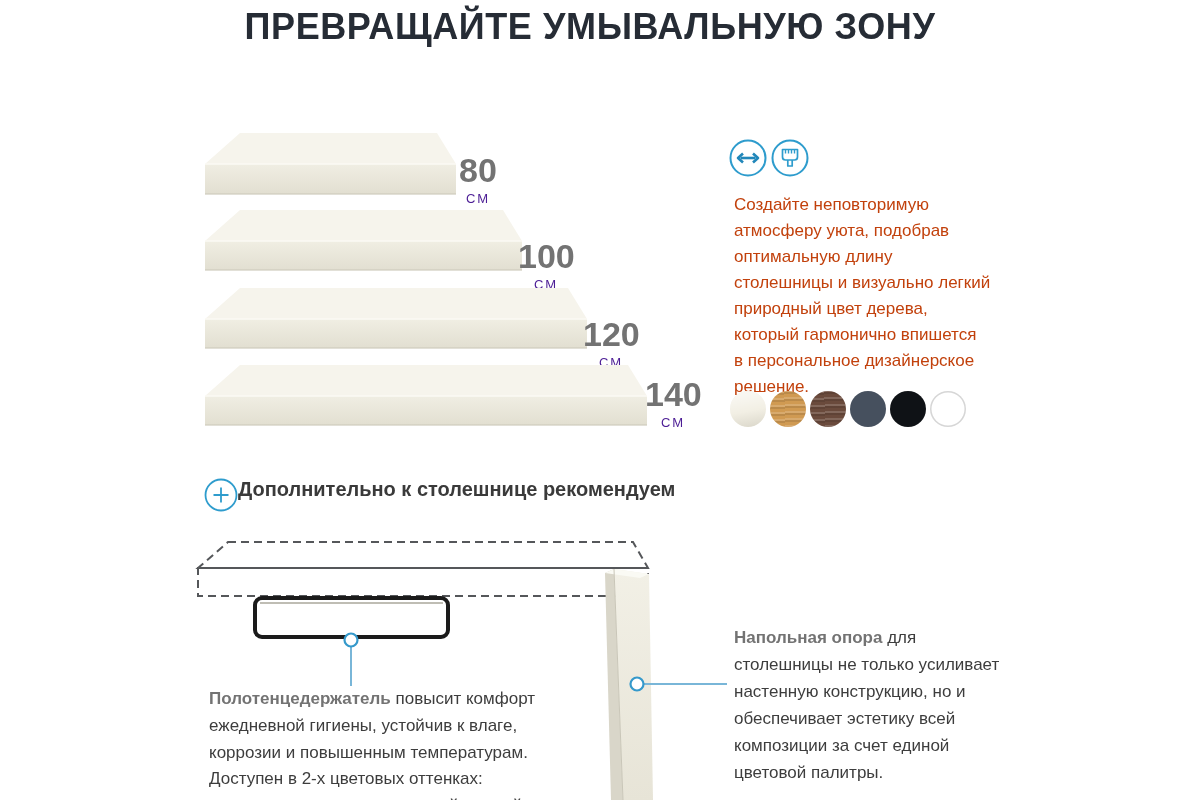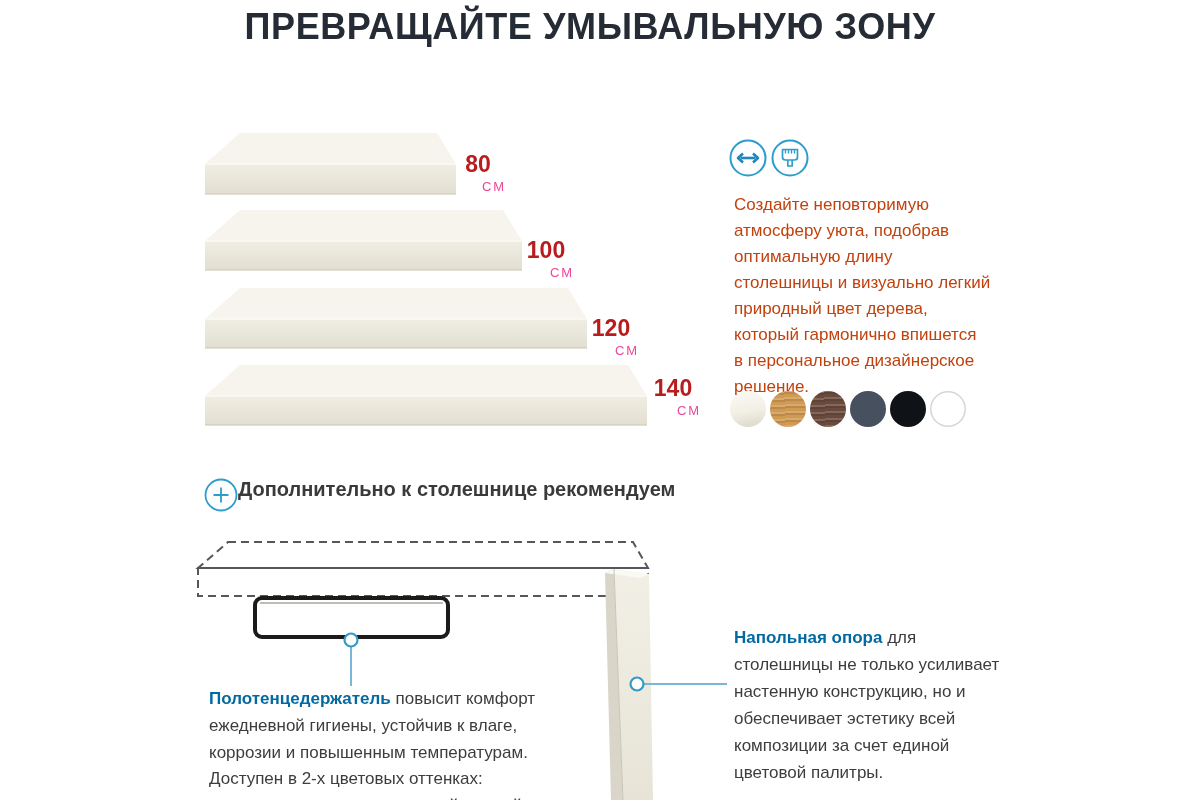--- a/index.html
+++ b/index.html
@@ -12,22 +12,22 @@
   
   .title {
     position:absolute; left:0; top:4px; width:1180px;
     text-align:center; color:#262c35; font-weight:700;
     font-size:36px; line-height:45px; letter-spacing:0.6px;
   }
   .title span { display:block; }
   
   .slab { position:absolute; }
   .size-label { position:absolute; width:56px; text-align:center; }
-  .size-label .num { font-size:23px; font-weight:700; color:#b91c1c; line-height:1.1; }
-  .size-label .unit { font-size:13px; letter-spacing:2px; color:#ec4899; margin-top:2px;text-align:right; }
+  .size-label .num { font-size:34px; font-weight:700; color:#737373; line-height:1.1; }
+  .size-label .unit { font-size:13px; letter-spacing:2px; color:#4c1d95; margin-top:2px; }
   
   .feature-icons { position:absolute; left:729px; top:139px; display:flex; gap:4px; }
   .feature-desc {
     position:absolute; left:734px; top:192px; width:280px;
     font-size:17px; line-height:26px; color:#c2410c; white-space:pre-line;
   }
   .swatches { position:absolute; left:730px; top:391px; display:flex; gap:4px; }
   .swatch { width:36px; height:36px; border-radius:50%; position:relative; overflow:hidden; }
   .swatch.grain::after {
     content:""; position:absolute; inset:0; border-radius:50%;
@@ -38,21 +38,21 @@
     content:""; position:absolute; inset:0; border-radius:50%;
     background:linear-gradient(170deg, rgba(255,255,255,0.5) 15%, rgba(0,0,0,0) 55%, rgba(120,115,95,0.18) 95%);
   }
   
   .rec-head { position:absolute; left:204px; top:478px; display:flex; align-items:flex-start; gap:0; }
   .rec-head .txt { font-size:20px; font-weight:700; color:#3a3a3a; }
   .diagram { position:absolute; left:190px; top:530px; }
   .para {
     position:absolute; font-size:17px; line-height:26.8px; color:#3d3d3d;
   }
-  .para b { color:#0369a1; }
+  .para b { color:#737373; }
   .para-towel { left:209px; top:686px; width:348px; }
   .para-support { left:734px; top:624px; width:276px; line-height:27px; }
 </style>
 </head>
 <body>
 
 <div class="page">
 
   <h1 class="title">
     <span>ПРЕВРАЩАЙТЕ УМЫВАЛЬНУЮ ЗОНУ</span>

